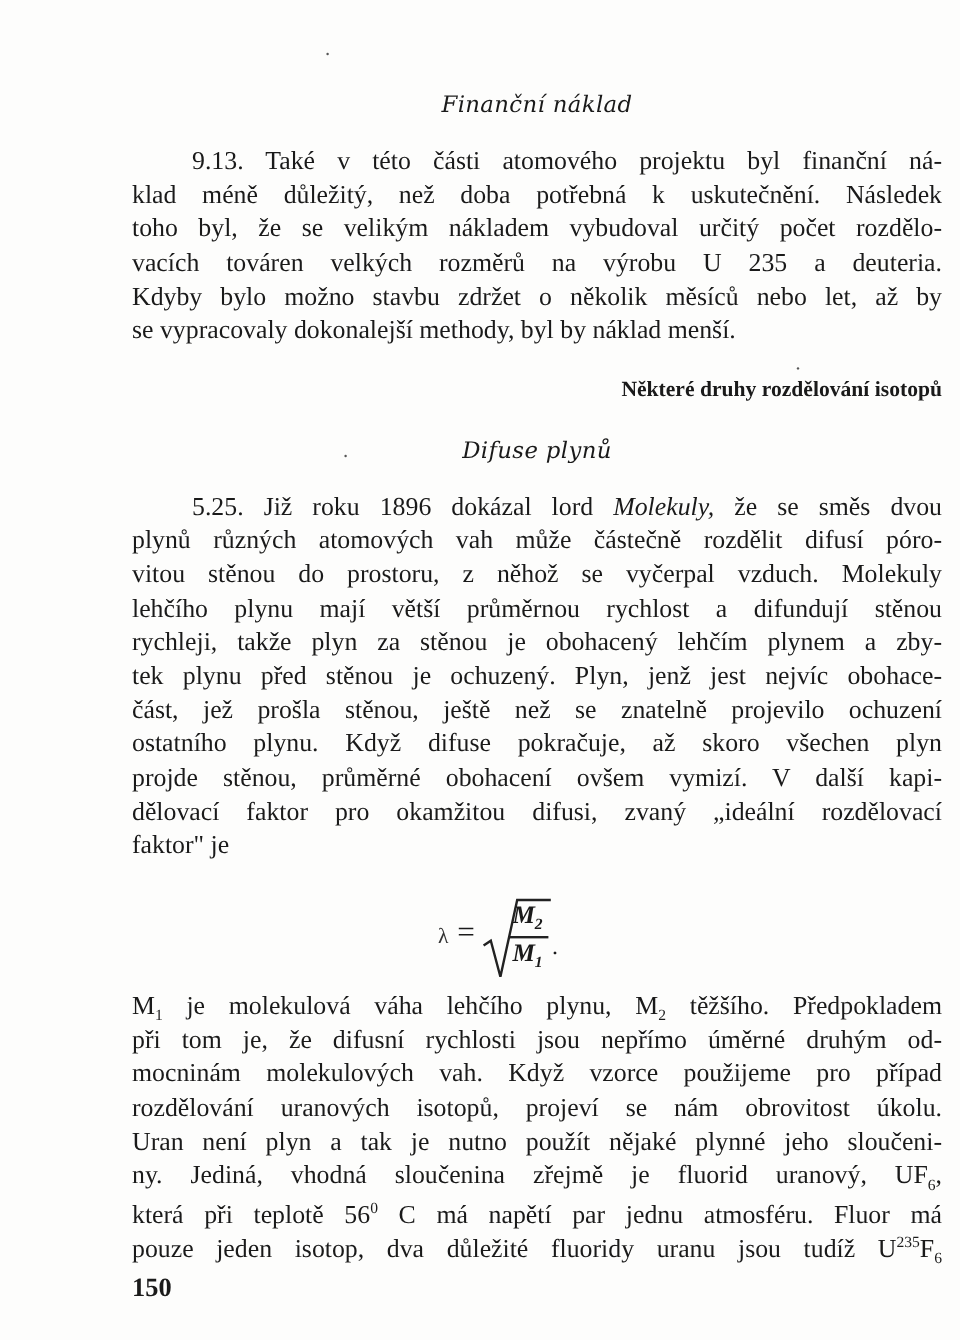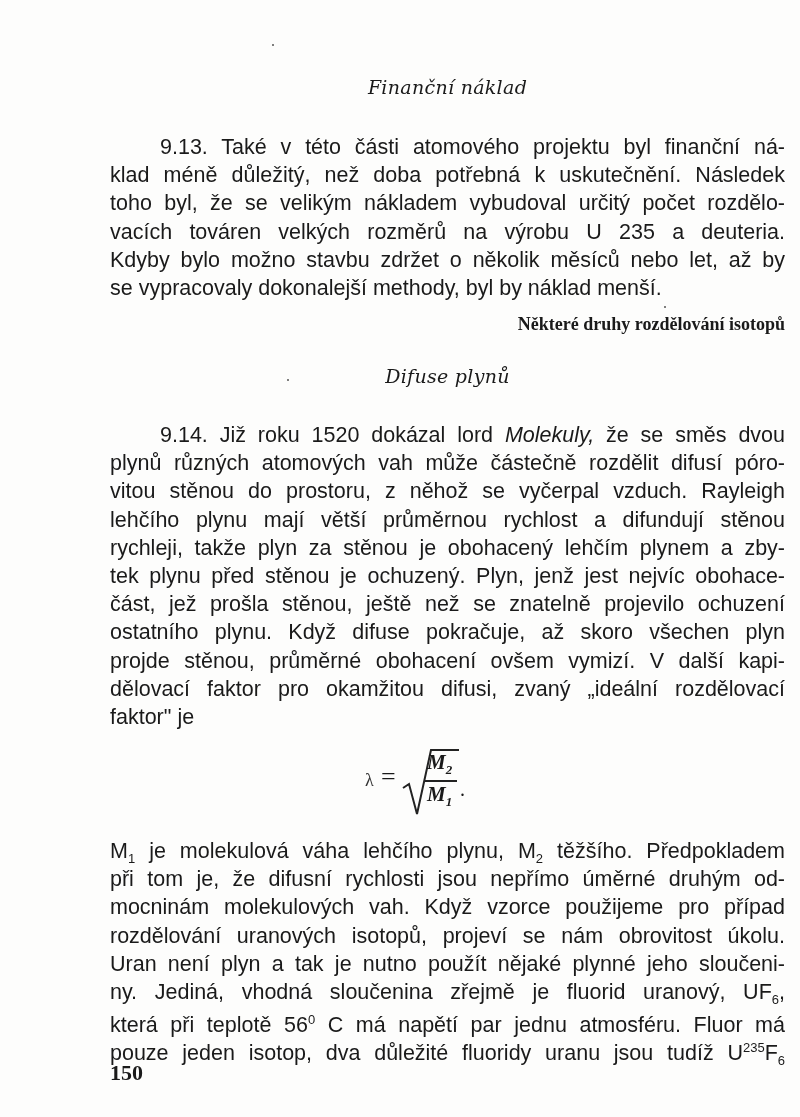--- a/index.html
+++ b/index.html
@@ -12,22 +12,22 @@
     position: absolute; left: 0; width: 675px; text-align: center;
     font-style: italic; font-size: 19px; letter-spacing: 0.3px;
   }
   .heading-bold {
     position: absolute; left: 0; width: 675px; text-align: right;
     font-weight: bold; font-size: 18px;
     font-family: "Liberation Serif", serif;
   }
   .para {
     position: absolute; left: 0; width: 675px;
-    font-family: Liberation Sans, sans-serif;
-    font-size: 21.5px; line-height: 28.2px; text-align: justify; margin-top: 13px;
+    font-family: Liberation Serif, serif;
+    font-size: 21.5px; line-height: 28.2px; text-align: justify;
   }
   .para .line { display: block; height: 28.2px; white-space: nowrap; text-align-last: justify; text-align: justify; }
   .para .line.last { text-align-last: left; }
   .para .line.indent { padding-left: 50px; }
   .formula {
     position: absolute; left: 255px; top: 748px; width: 200px; height: 70px;
     font-family: "Liberation Serif", serif;
   }
   .formula .lambda { position: absolute; left: 0; top: 22px; font-size: 18px; color: #333; }
   .formula .eq { position: absolute; left: 16px; top: 14px; font-size: 26px; }
@@ -57,23 +57,23 @@
     <span class="line">vacích továren velkých rozměrů na výrobu U 235 a deuteria.</span>
     <span class="line">Kdyby bylo možno stavbu zdržet o několik měsíců nebo let, až by</span>
     <span class="line last">se vypracovaly dokonalejší methody, byl by náklad menší.</span>
   </div>
 
   <div class="heading-bold" style="top:314px;">Některé druhy rozdělování isotopů</div>
 
   <div class="heading-italic" style="top:365px;">Difuse plynů</div>
 
   <div class="para" style="top:408px;">
-    <span class="line indent"><span>9.14. Již roku 1520 dokázal lord </span><i>Molekuly,</i><span> že se směs dvou</span></span>
+    <span class="line indent"><span>5.25. Již roku 1896 dokázal lord </span><i>Molekuly,</i><span> že se směs dvou</span></span>
     <span class="line">plynů různých atomových vah může částečně rozdělit difusí póro-</span>
-    <span class="line">vitou stěnou do prostoru, z něhož se vyčerpal vzduch. Rayleigh</span>
+    <span class="line">vitou stěnou do prostoru, z něhož se vyčerpal vzduch. Molekuly</span>
     <span class="line">lehčího plynu mají větší průměrnou rychlost a difundují stěnou</span>
     <span class="line">rychleji, takže plyn za stěnou je obohacený lehčím plynem a zby-</span>
     <span class="line">tek plynu před stěnou je ochuzený. Plyn, jenž jest nejvíc obohace-</span>
     <span class="line">část, jež prošla stěnou, ještě než se znatelně projevilo ochuzení</span>
     <span class="line">ostatního plynu. Když difuse pokračuje, až skoro všechen plyn</span>
     <span class="line">projde stěnou, průměrné obohacení ovšem vymizí. V další kapi-</span>
     <span class="line">dělovací faktor pro okamžitou difusi, zvaný „ideální rozdělovací</span>
     <span class="line last">faktor" je</span>
   </div>
 

